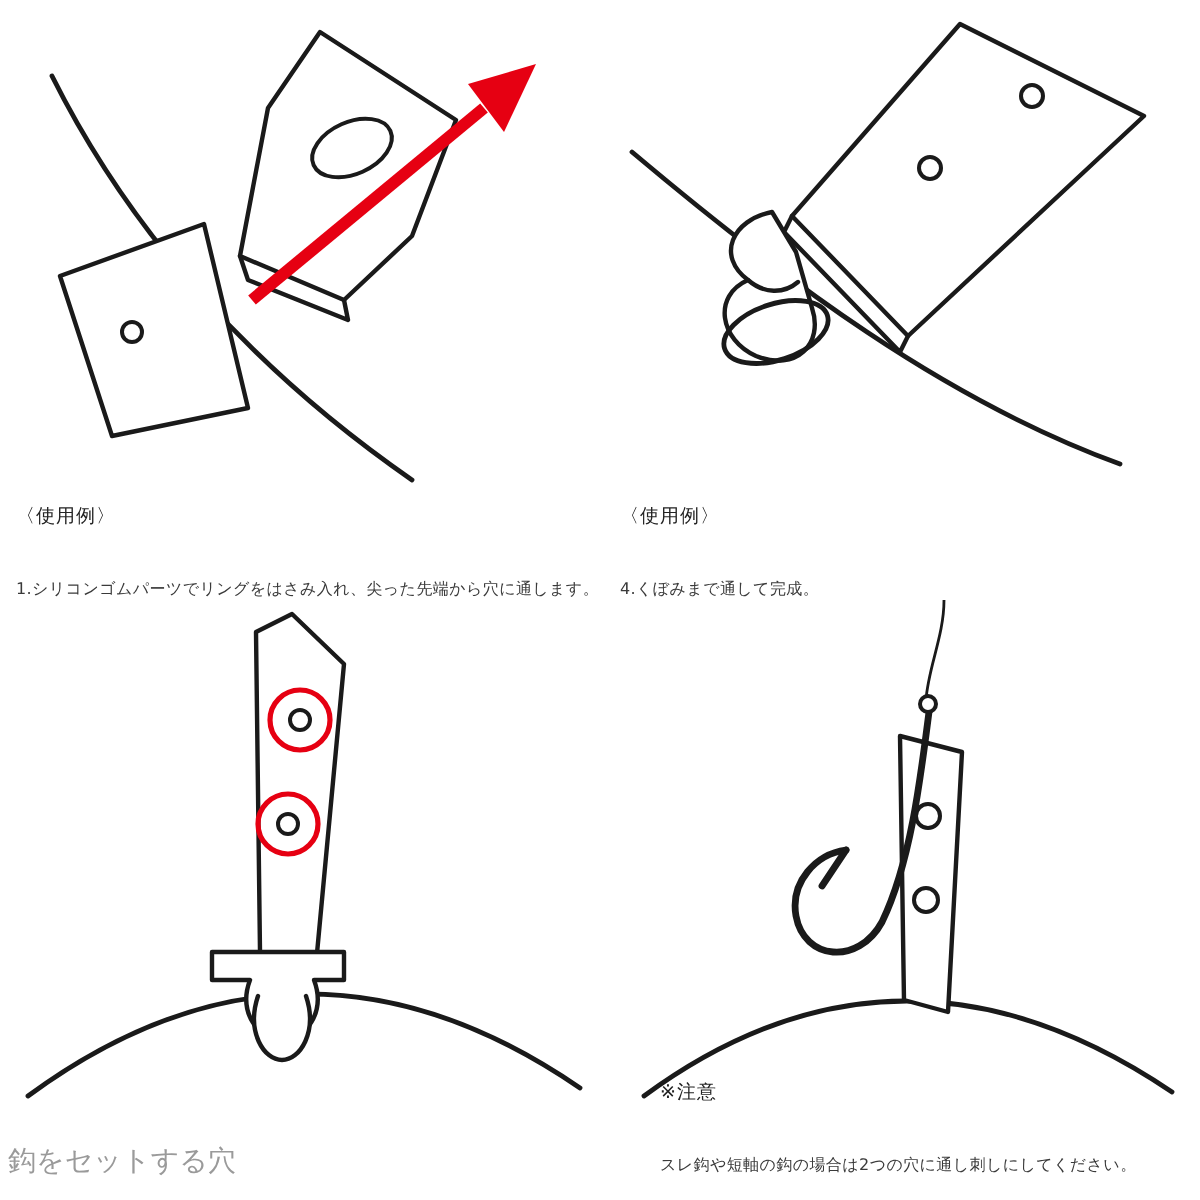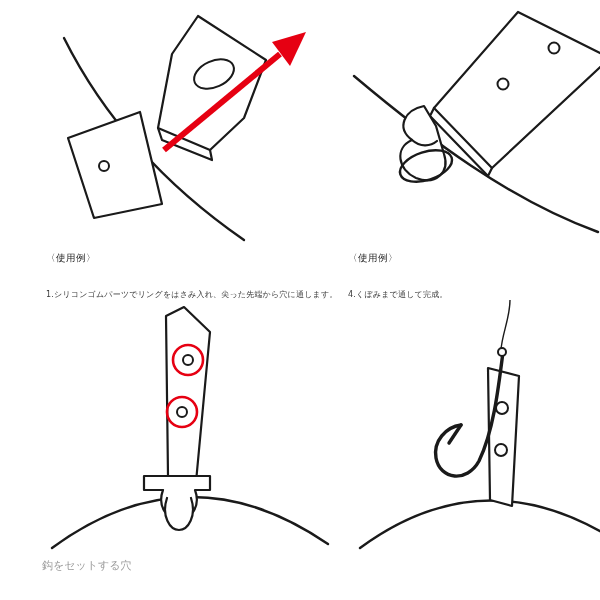--- a/index.html
+++ b/index.html
@@ -14,21 +14,20 @@
     background:#ffffff;
   }
   .page{
     position:relative;
     width:600px;height:600px;
     background:#fff;
     display:grid;
     grid-template-columns:300px 300px;
     grid-template-rows:300px 300px;
     overflow:hidden;
-    padding-left:38px;
   }
   .panel{position:relative;width:300px;height:300px}
   .panel svg{position:absolute;left:0;top:0;display:block}
 
   
   .wire{fill:none;stroke:var(--ink);stroke-width:2.4;stroke-linecap:round}
   .line{fill:none;stroke:var(--ink);stroke-width:2.2;stroke-linejoin:round;stroke-linecap:round}
   .fillw{fill:#ffffff}
   .thin{fill:none;stroke:var(--ink);stroke-width:1.4;stroke-linecap:round}
   .hook{fill:none;stroke:var(--ink);stroke-width:3.4;stroke-linecap:round;stroke-linejoin:round}
@@ -36,21 +35,21 @@
   .redring{fill:none;stroke:var(--red);stroke-width:2.6}
   .redline{stroke:var(--red);stroke-width:6;stroke-linecap:butt}
   .redfill{fill:var(--red);stroke:none}
 
   
   .caption{position:absolute;white-space:nowrap}
   .caption-head{font-size:9.5px;color:#222;letter-spacing:.5px}
   .caption-text{font-size:8px;color:var(--text);margin-top:24px;letter-spacing:.2px}
   .cap-top{left:8px;top:252px}
   .cap-note{left:30px;top:240px}
-  .hole-label{position:absolute;left:4px;top:258px;font-size:11px;color:var(--muted);white-space:nowrap}
+  .hole-label{position:absolute;left:4px;top:272px;font-size:14px;color:var(--muted);white-space:nowrap}
 </style>
 </head>
 <body>
 
 <div class="page">
 
   <section class="panel">
     <svg viewBox="0 0 300 250" width="300" height="250">
 
       <path class="wire" d="M26,38 C66,118 128,186 206,240"></path>
@@ -119,16 +118,18 @@
       <circle class="hole" cx="164" cy="108" r="6"></circle>
       <circle class="hole" cx="163" cy="150" r="6"></circle>
 
       <path class="thin" d="M172,0 C172,18 164,34 163,50"></path>
 
       <path class="hook" d="M165,52 C160,92 155,132 141,161 C129,183 102,180 98,158 C95,141 108,127 123,125"></path>
       <path class="hook" d="M123,125 L111,143"></path>
       <circle class="hole" cx="164" cy="52" r="4"></circle>
     </svg>
     <div class="caption cap-note">
+      <div class="caption-head">※注意</div>
+      <div class="caption-text">スレ鈎や短軸の鈎の場合は2つの穴に通し刺しにしてください。</div>
     </div>
   </section>
 
 </div>
 
 </body></html>

